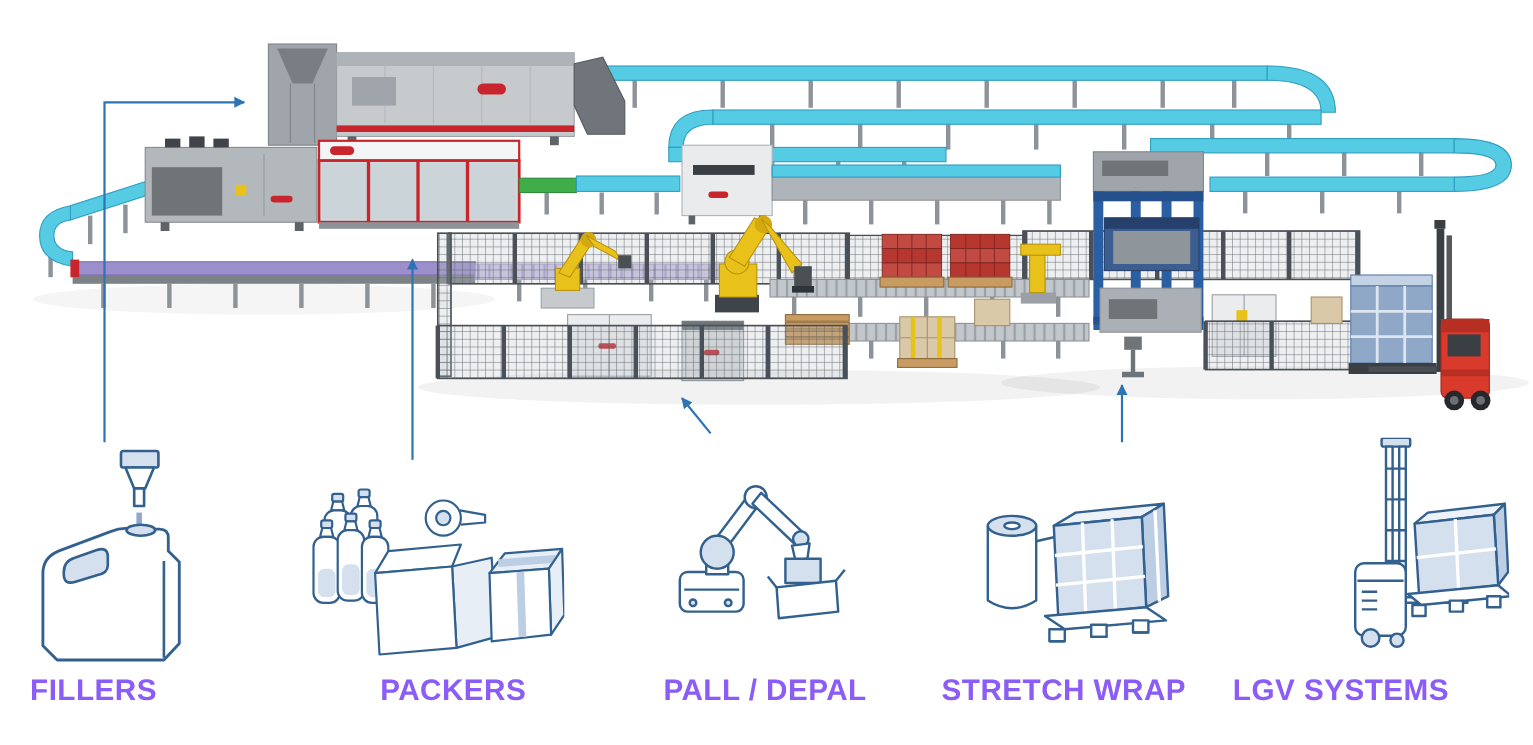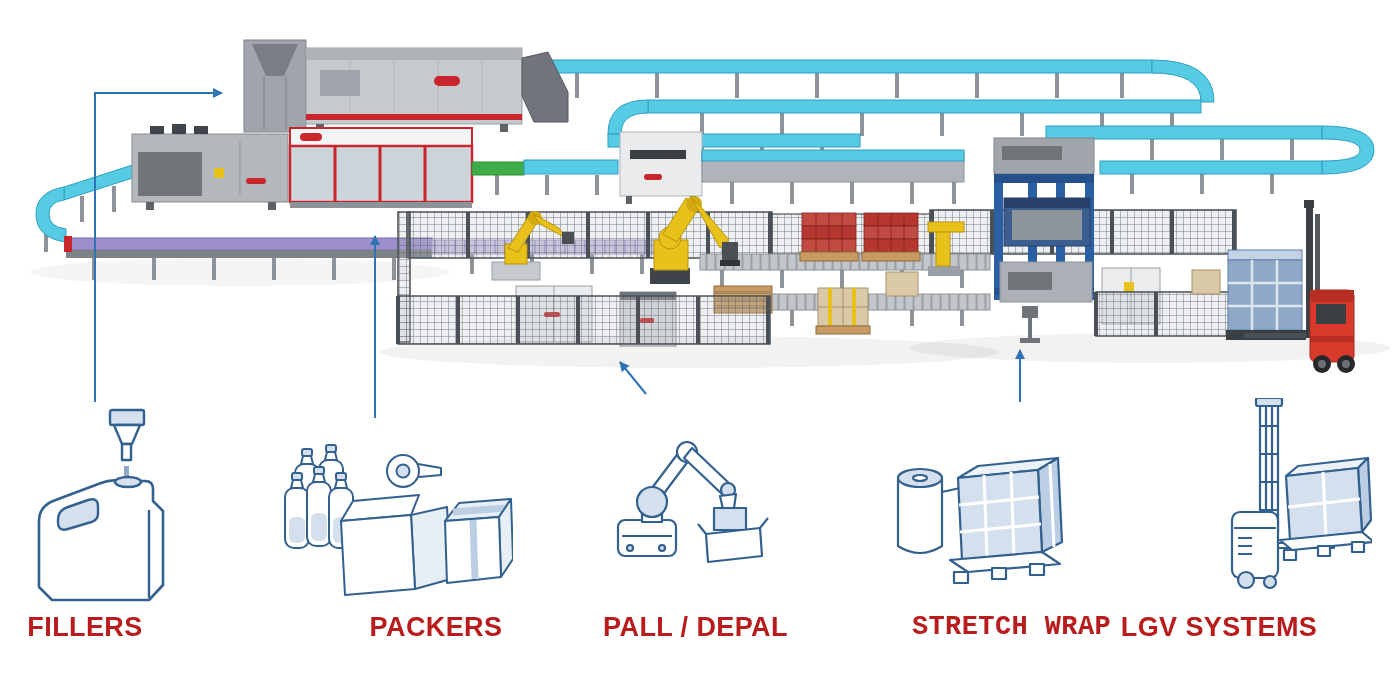--- a/index.html
+++ b/index.html
@@ -4,26 +4,26 @@
 <style>
   html,body { margin:0; padding:0; }
   body {
     width:1394px; height:677px; position:relative; overflow:hidden;
     background:#ffffff; font-family:"Liberation Sans", sans-serif;
   }
   .scene { position:absolute; left:0; top:0; }
   .icon  { position:absolute; }
   .label {
     position:absolute; top:612px; font-weight:bold; font-size:27px;
-    color:#b91c1c; text-align:center; letter-spacing:.4px; white-space:nowrap;
+    color:#8b5cf6; text-align:center; letter-spacing:.4px; white-space:nowrap;
   }
   .lbl-fillers  { left:10px;   width:150px; }
-  .lbl-packers  { left:356px;  width:160px; }
+  .lbl-packers  { left:332px;  width:160px; }
   .lbl-pall     { left:598px;  width:195px; }
-  .lbl-stretch  { left:904px;  width:215px;font-family:Liberation Mono, monospace; }
+  .lbl-stretch  { left:856px;  width:215px; }
   .lbl-lgv      { left:1114px; width:210px; }
 </style>
 </head>
 <body>
 
 <svg class="scene" width="1394" height="677" viewBox="0 0 1394 677">
   <defs>
     <marker id="ah" markerWidth="12" markerHeight="12" refX="9" refY="6" orient="auto" markerUnits="userSpaceOnUse">
       <path d="M0,1 L10,6 L0,11 Z" fill="#2E74B5"></path>
     </marker>

